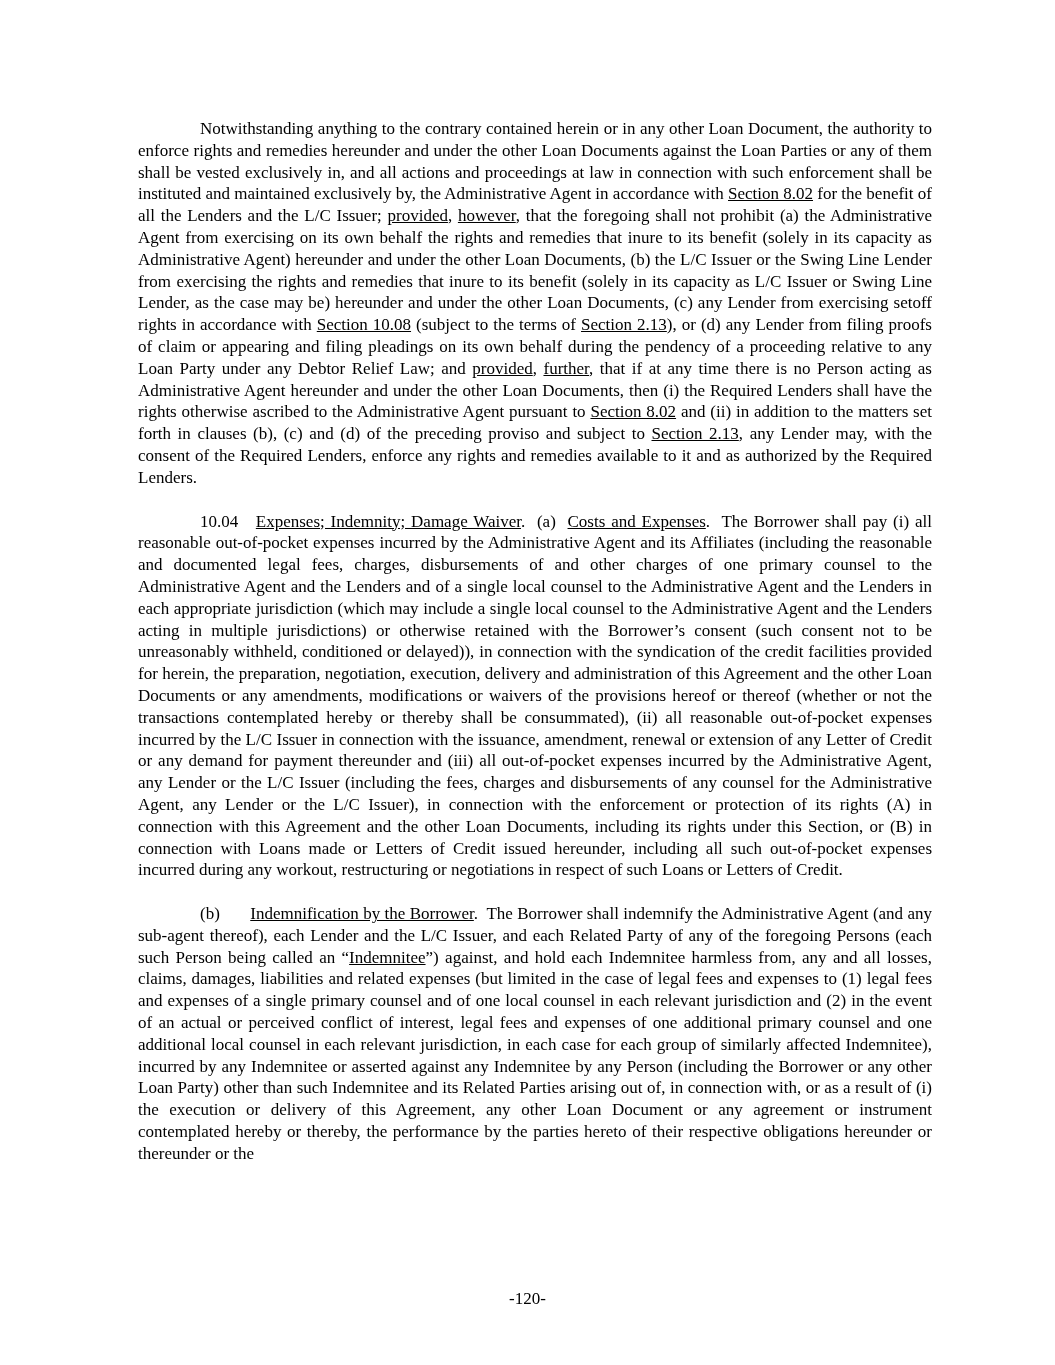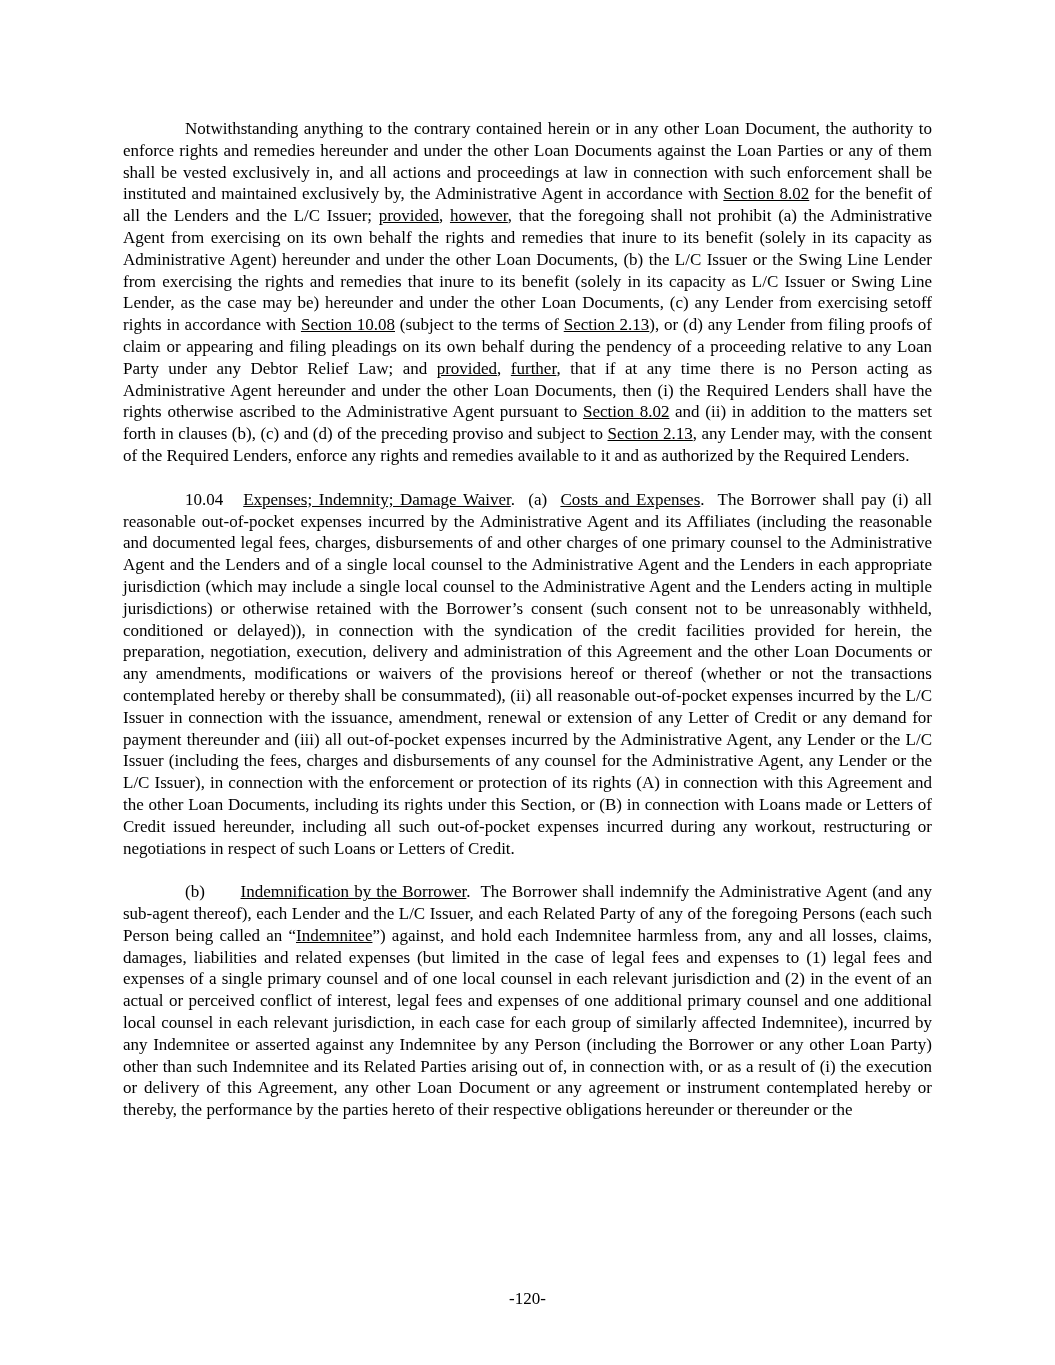--- a/index.html
+++ b/index.html
@@ -14,20 +14,21 @@
     font-size: 17px;
     line-height: 21.8px;
     color: #000000;
     padding: 118px 123px 0 123px;
     overflow: hidden;
   }
   .para {
     text-align: justify;
     text-indent: 62px;
     margin-bottom: 22px;
+    margin-left: 15px;
   }
   .u { text-decoration: underline; }
   .footer {
     position: absolute;
     bottom: 55px;
     left: 0;
     width: 100%;
     text-align: center;
     font-size: 17px;
   }

